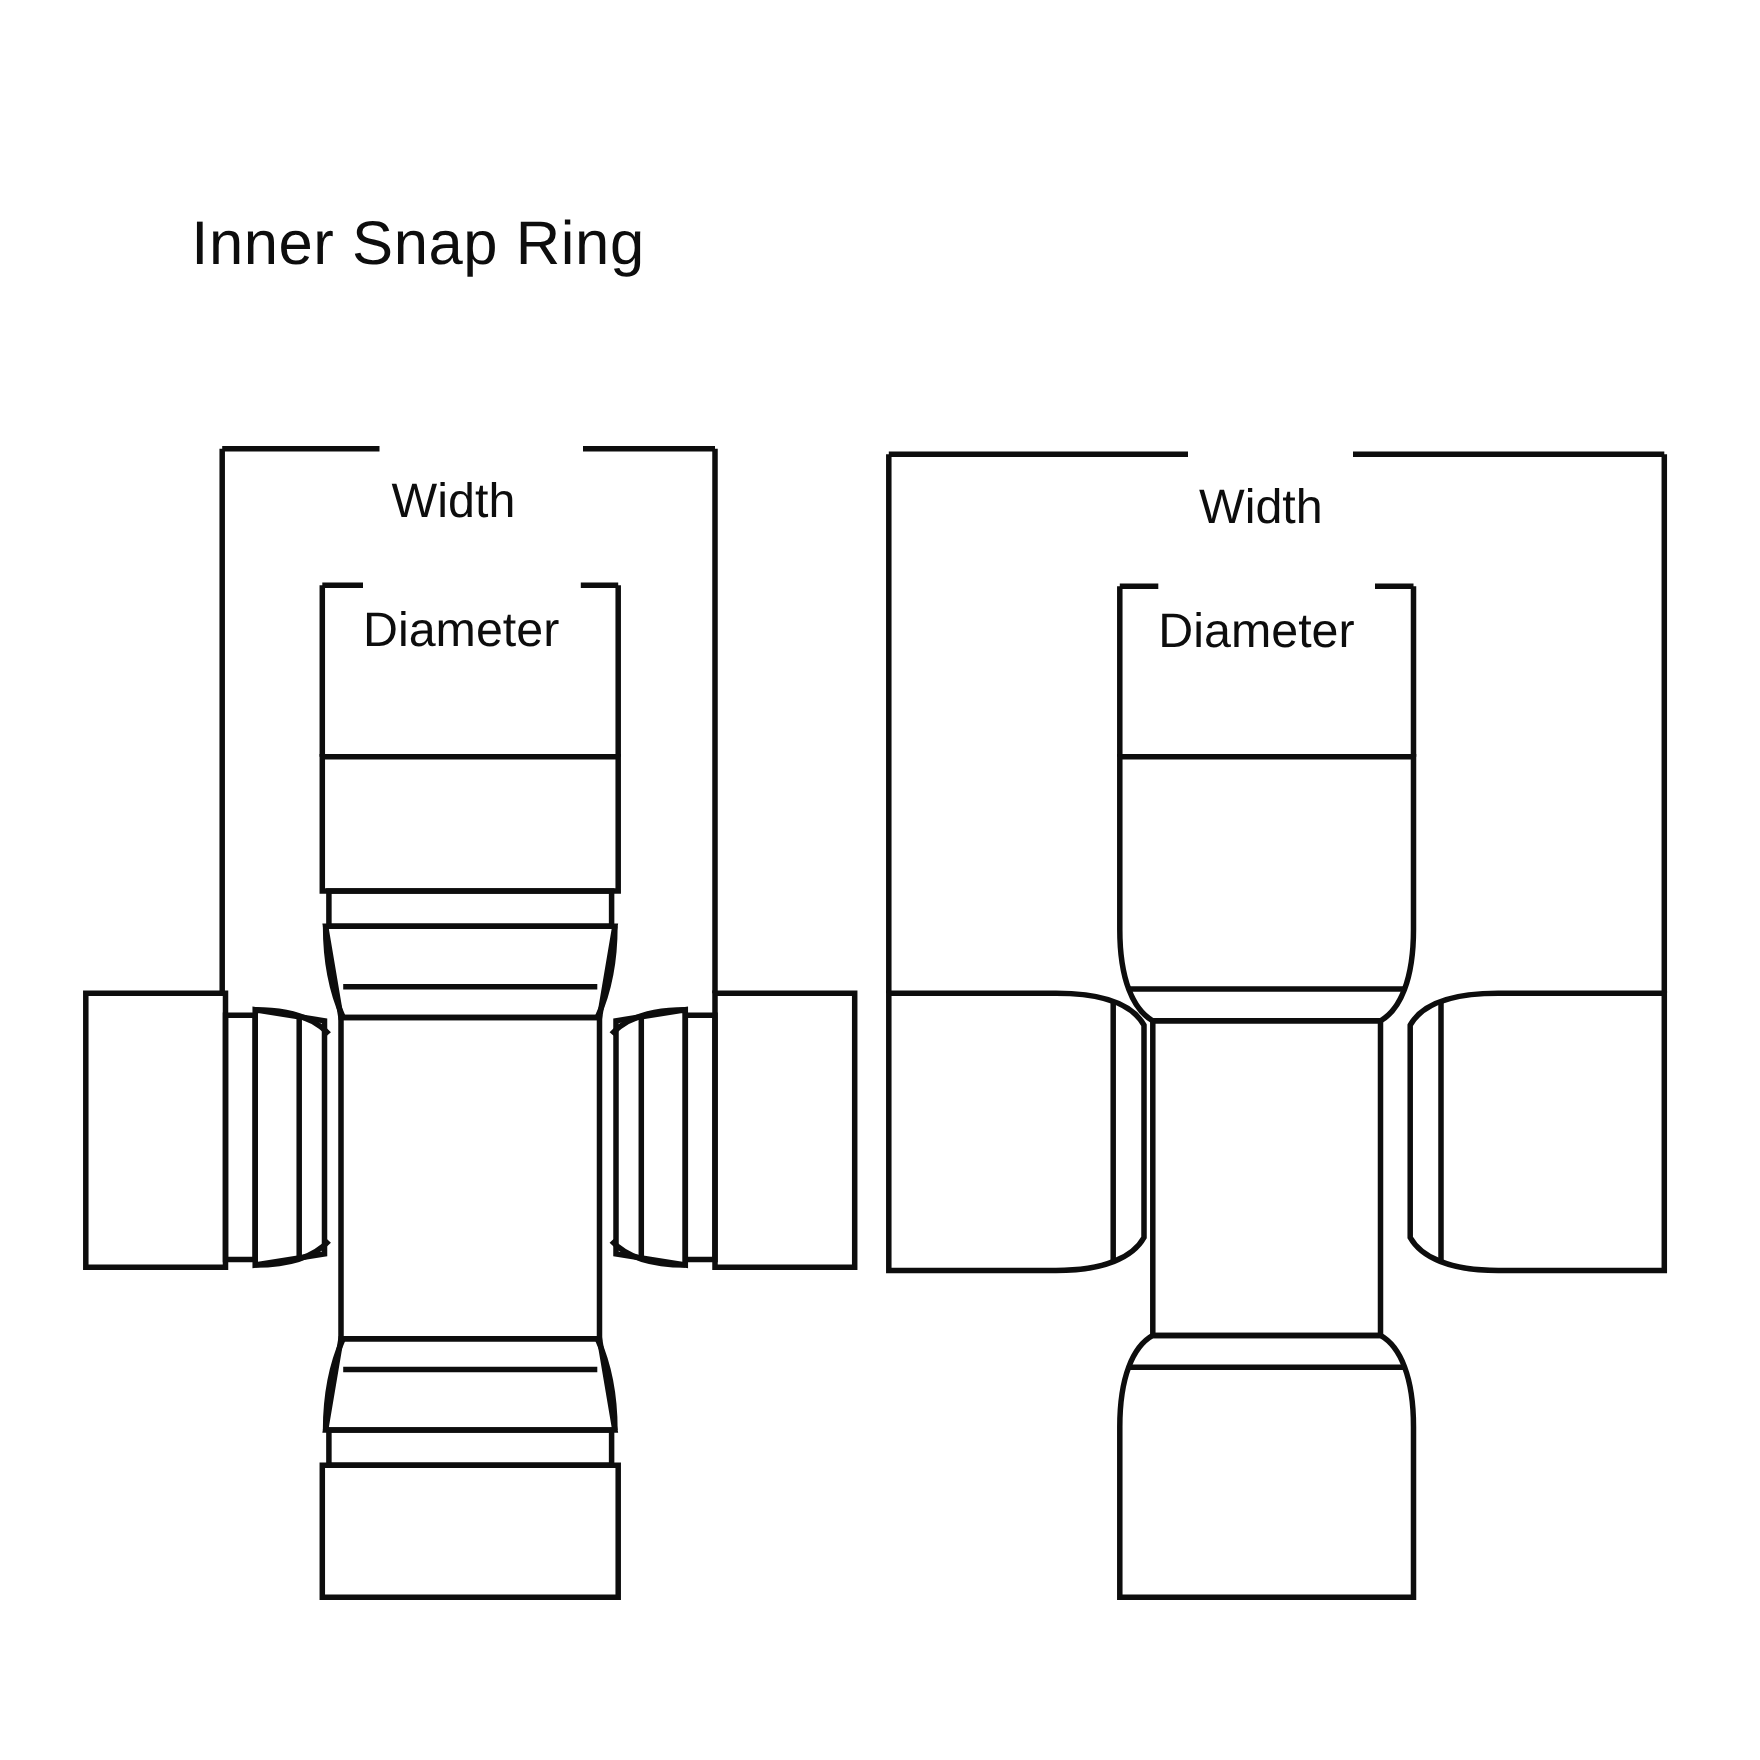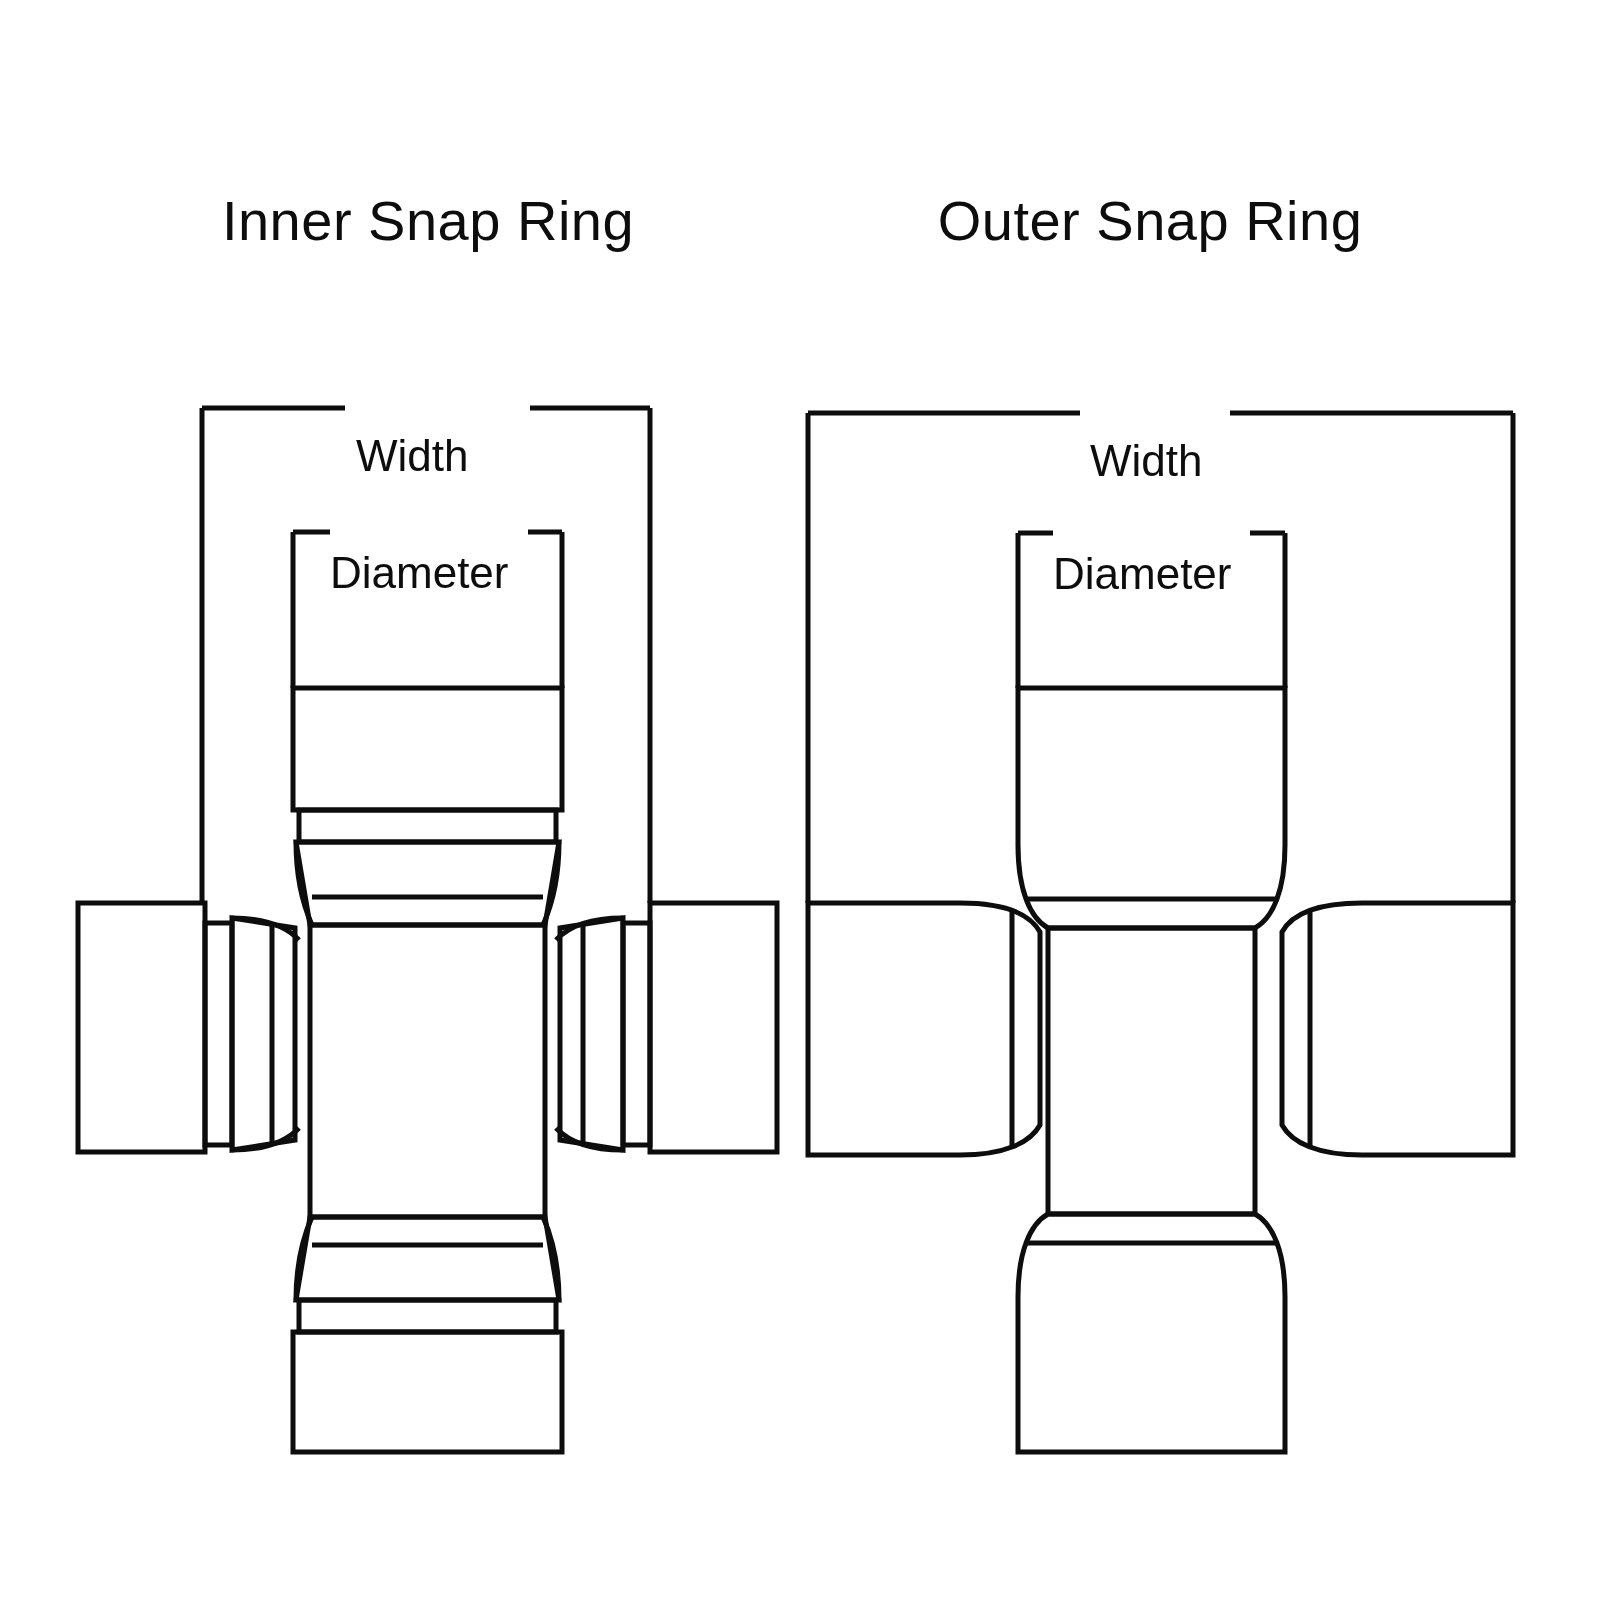--- a/index.html
+++ b/index.html
@@ -17,21 +17,21 @@
   }
   .diagram-title {
     position: absolute;
     font-size: 56px;
     font-weight: 400;
     color: #0d0d0d;
     letter-spacing: 0.5px;
     white-space: nowrap;
     text-align: center;
   }
-  #title-left  { left: 0;   top: 188px; width: 760px; padding-left: 48px; }
+  #title-left  { left: 0;   top: 188px; width: 760px; }
   #title-right { left: 760px; top: 188px; width: 780px; }
 
   .panel {
     position: absolute;
     top: 0;
     height: 1600px;
   }
   #panel-left  { left: 0px;   width: 790px; }
   #panel-right { left: 790px; width: 810px; }
 
@@ -59,21 +59,20 @@
     margin-top: 48px;
   }
 </style>
 </head>
 <body>
 
 <div id="page">
 
   <div class="diagram-title" id="title-left">Inner Snap Ring</div>
 
-  <div class="diagram-title" id="title-right">Outer Snap Ring</div>
 
   <div class="panel" id="panel-left">
 
     <svg width="790" height="1600" viewBox="0 0 790 1600">
 
       <g>
 
         <path class="dim" d="M 202 408 L 345 408"></path>
         <path class="dim" d="M 202 408 L 202 903"></path>
 

